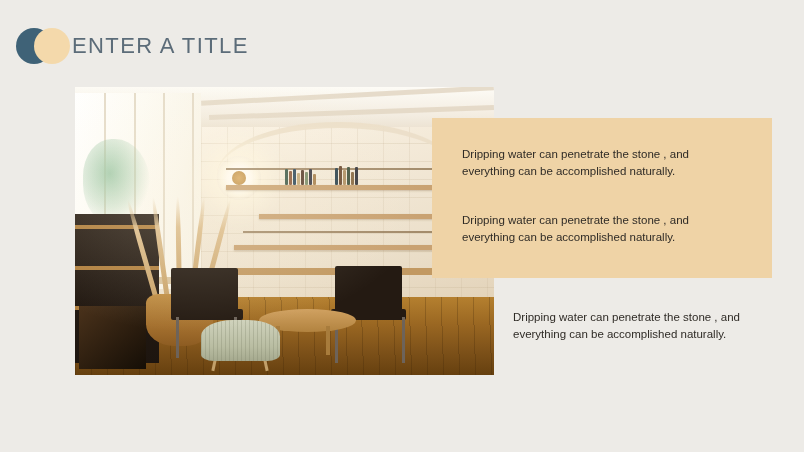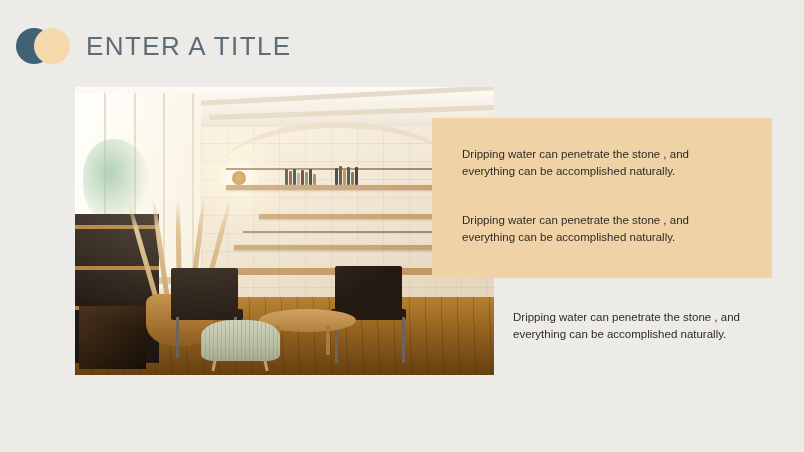--- a/index.html
+++ b/index.html
@@ -43,26 +43,25 @@
     background: #3f6277;
   }
   .logo-circle-front {
     position: absolute;
     left: 18px; top: 2px;
     width: 36px; height: 36px;
     border-radius: 50%;
     background: #f4d9ab;
   }
   .title {
-    font-size: 26px;
+    font-size: 22px;
     letter-spacing: 1.4px;
     color: #5c6c79;
     font-weight: 400;
     white-space: nowrap;
-    margin-left: 14px;
     line-height: 1;
   }
 
   
   .photo {
     position: absolute;
     left: 75px;
     top: 87px;
     width: 419px;
     height: 288px;

